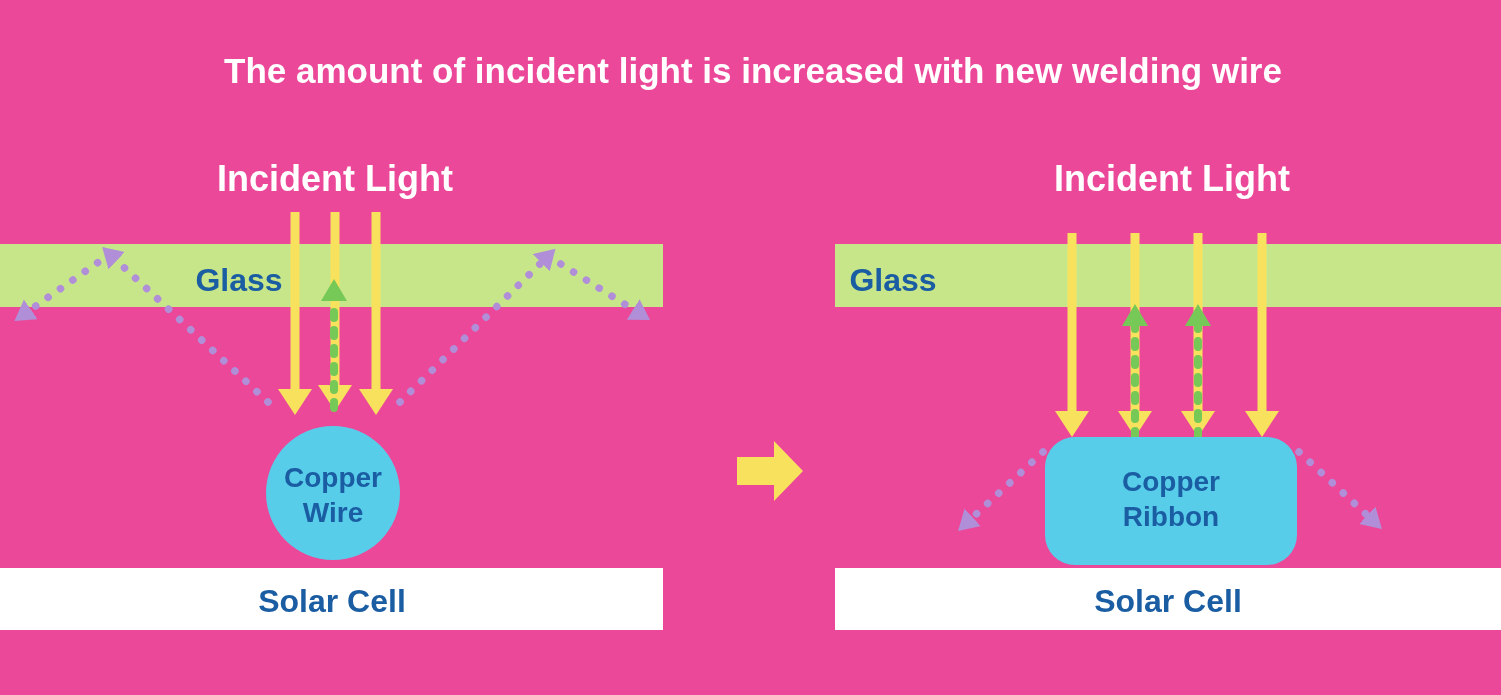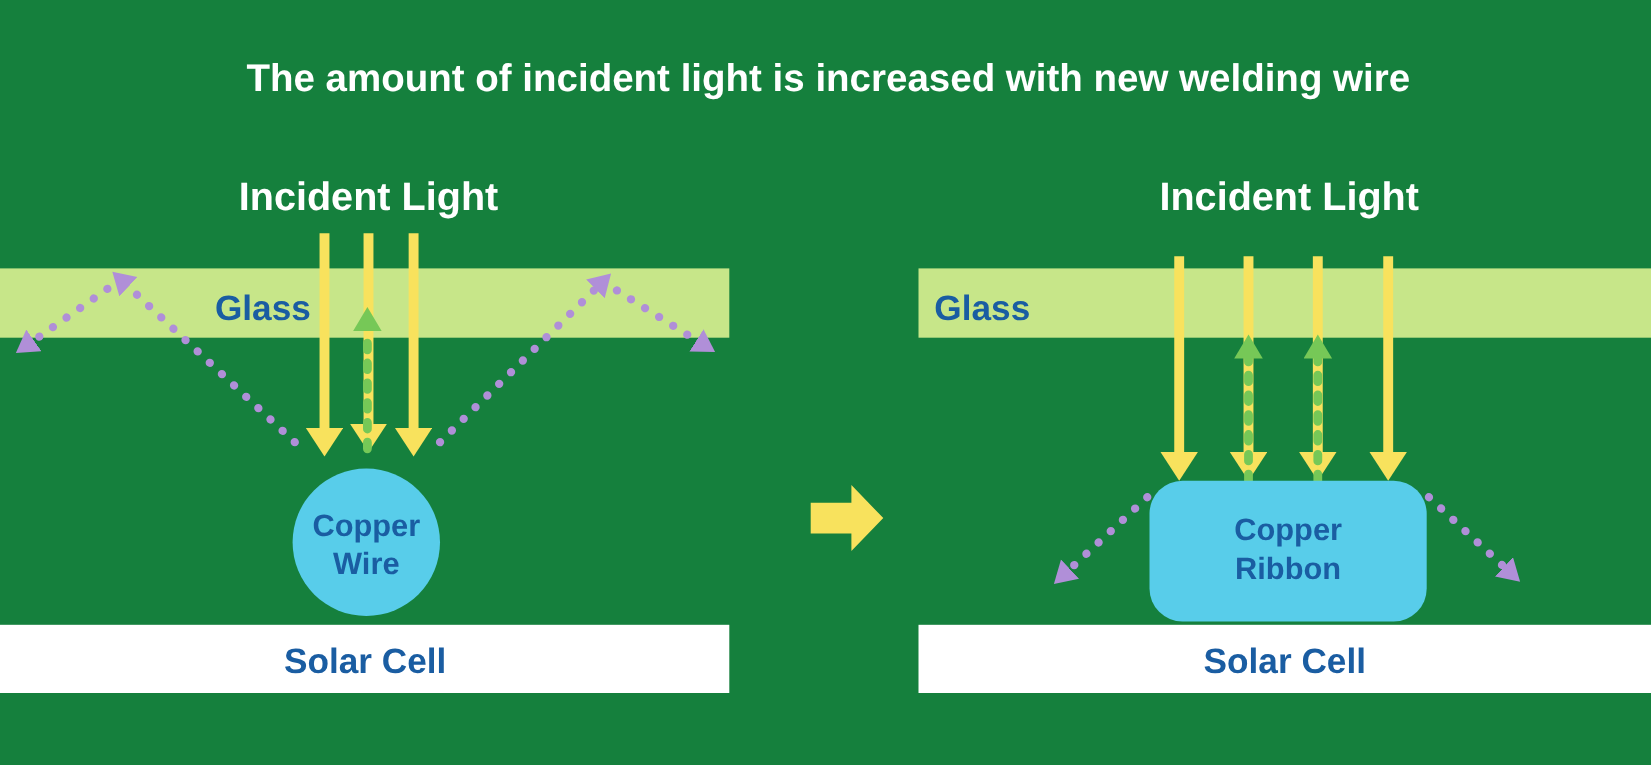--- a/index.html
+++ b/index.html
@@ -4,21 +4,21 @@
 <style>
   html, body {
     margin: 0;
     padding: 0;
     background: #000000;
   }
   .stage {
     position: relative;
     width: 1501px;
     height: 695px;
-    background: #15803d;
+    background: #ec4899;
     overflow: hidden;
     font-family: "Liberation Sans", sans-serif;
   }
   svg text {
     font-family: "Liberation Sans", "DejaVu Sans", sans-serif;
     font-weight: bold;
   }
   .title-text   { font-size: 35px; fill: #ffffff; }
   .big-label    { font-size: 36px; fill: #ffffff; }
   .glass-label  { font-size: 32px; fill: #1a5da2; }

